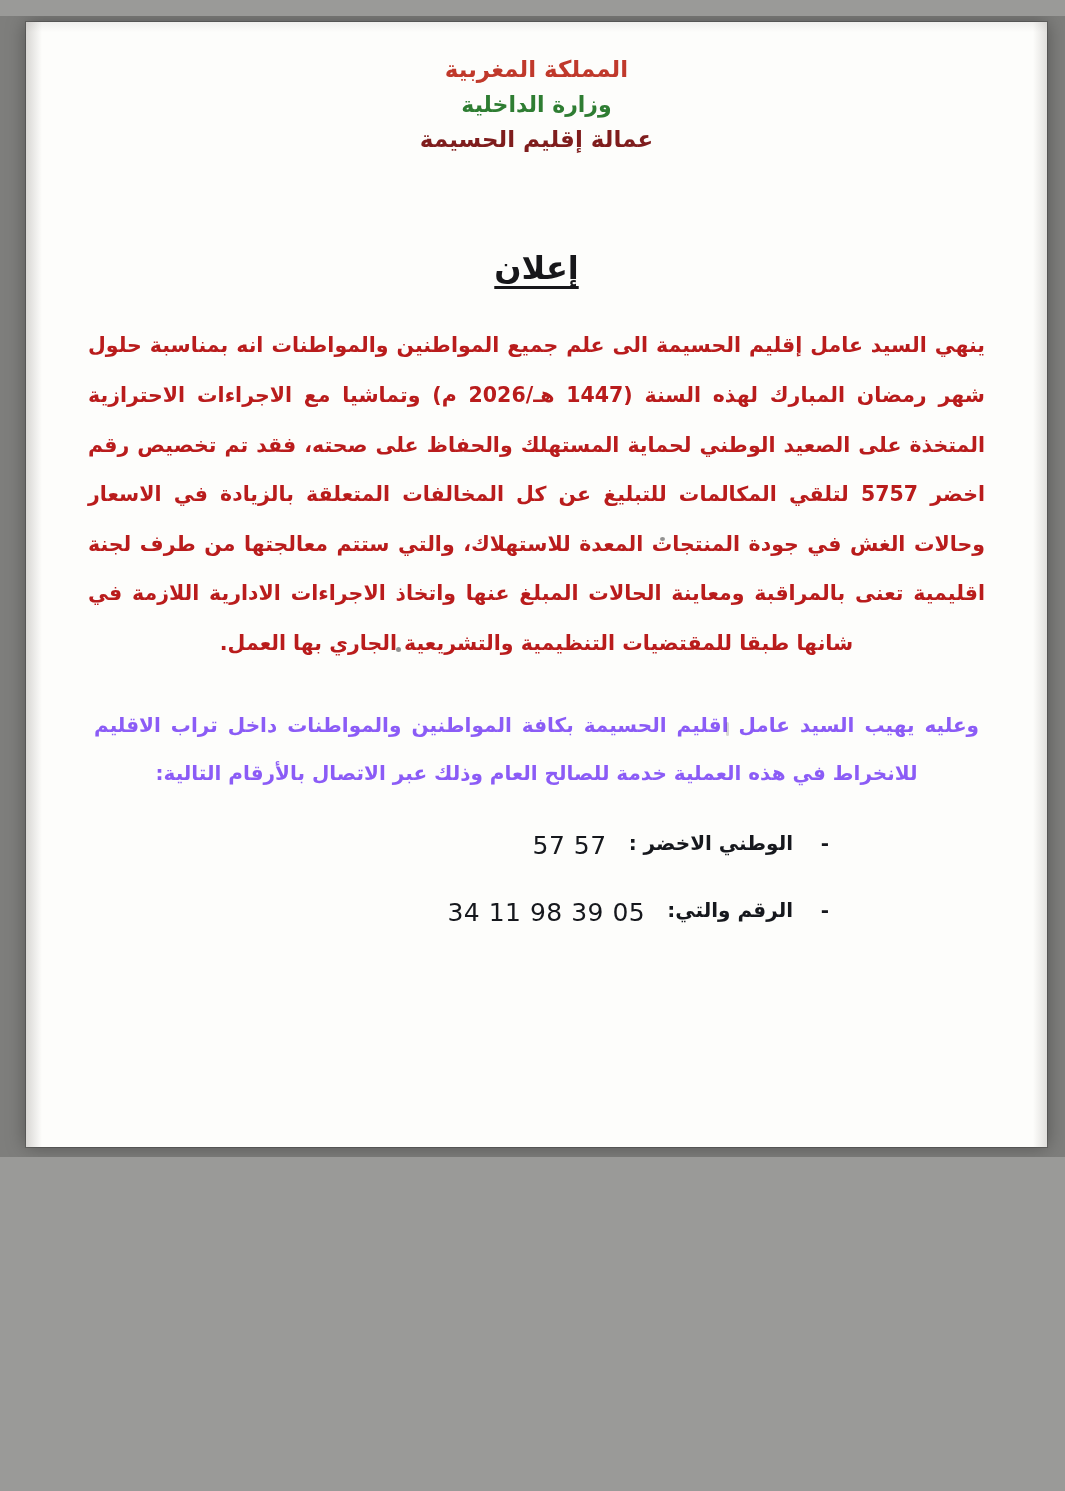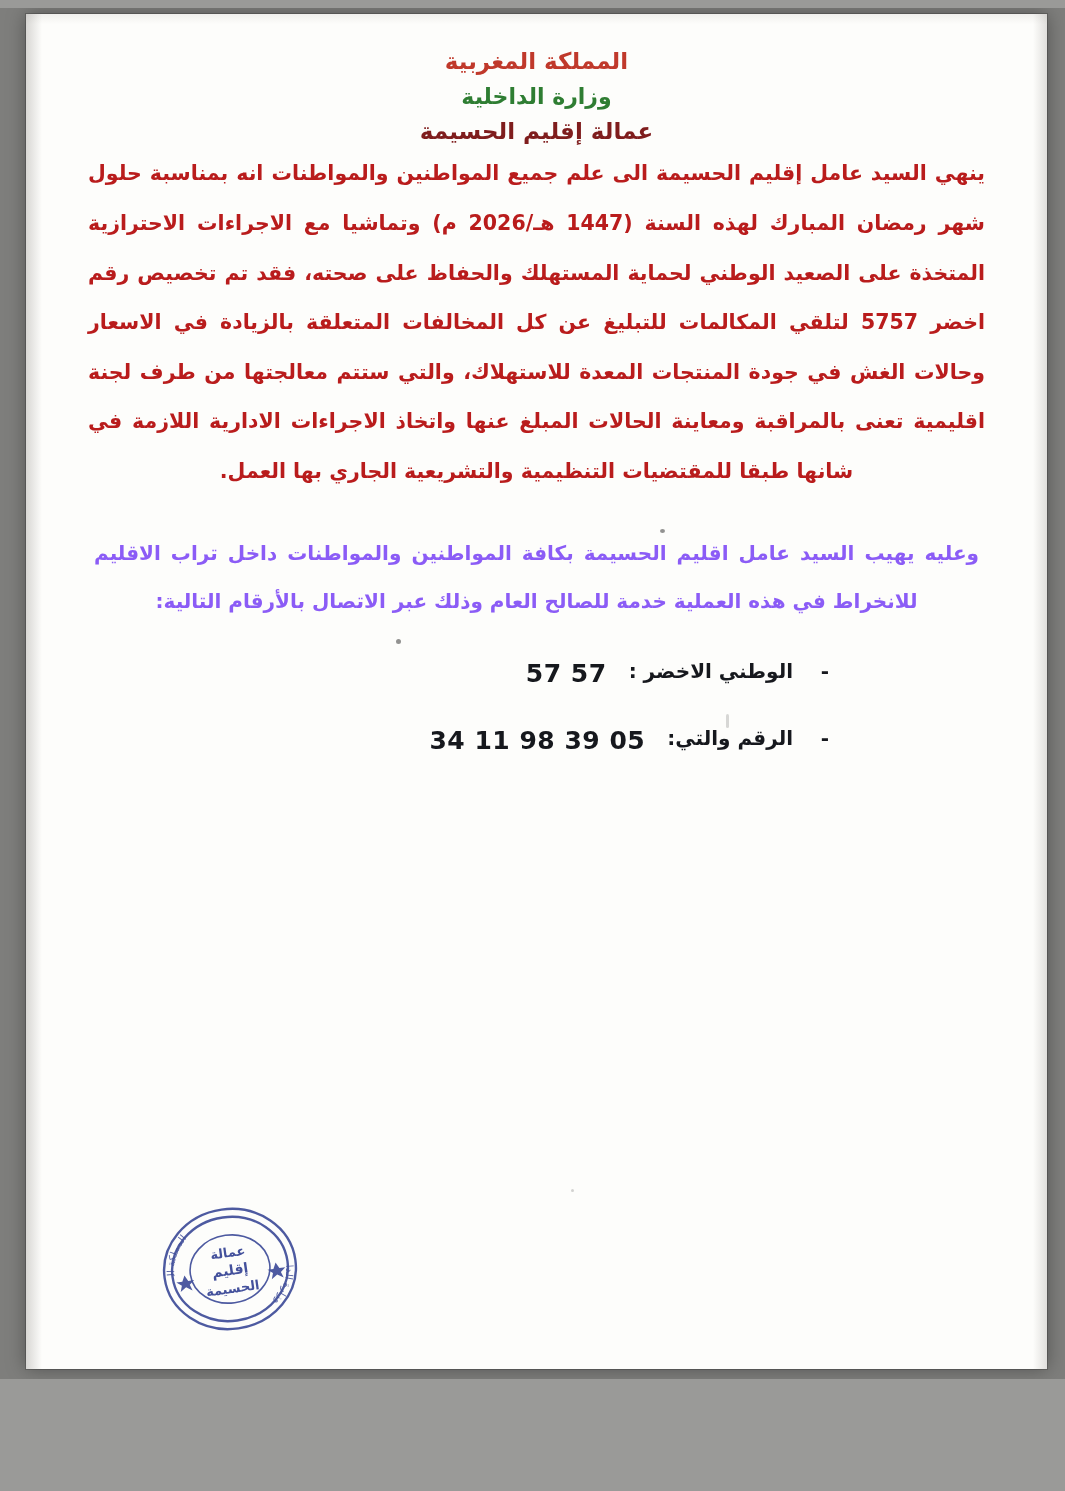--- a/index.html
+++ b/index.html
@@ -6,22 +6,22 @@
     margin: 0;
     padding: 0;
     background: #9a9a98;
   }
   body {
     font-family: "DejaVu Sans", "Liberation Sans", sans-serif;
   }
   .page {
     position: relative;
     width: 1065px;
-    height: 1371px;
-    margin: 8px auto;
+    height: 1141px;
+    margin: 16px auto;
     background: #7e7e7c;
     overflow: hidden;
   }
   
   .sheet {
     position: absolute;
     top: 6px;
     left: 26px;
     right: 18px;
     bottom: 10px;
@@ -109,21 +109,21 @@
     gap: 22px;
     padding-right: 10px;
   }
   .dash {
     display: inline-block;
     width: 14px;
   }
   .contact-label { white-space: nowrap; }
   .contact-value {
     font-size: 25px;
-    font-weight: 700;
+    font-weight: 400;
     letter-spacing: 0.5px;
   }
   
   .stamp {
     position: absolute;
     left: 128px;
     top: 1185px;
     width: 152px;
     height: 140px;
     transform: rotate(-8deg);
@@ -151,20 +151,23 @@
   <div class="sheet">
 
     <div class="content">
 
       <div>
         <div class="hdr hdr-1">المملكة المغربية</div>
         <div class="hdr hdr-2">وزارة الداخلية</div>
         <div class="hdr hdr-3">عمالة إقليم الحسيمة</div>
       </div>
 
+      <div class="title-wrap">
+        <span class="title">إعلان</span>
+      </div>
 
       <div class="body-text">ينهي السيد عامل إقليم الحسيمة الى علم جميع المواطنين والمواطنات انه بمناسبة حلول شهر رمضان المبارك لهذه السنة (1447 هـ/2026 م) وتماشيا مع الاجراءات الاحترازية المتخذة على الصعيد الوطني لحماية المستهلك والحفاظ على صحته، فقد تم تخصيص رقم اخضر 5757 لتلقي المكالمات للتبليغ عن كل المخالفات المتعلقة بالزيادة في الاسعار وحالات الغش في جودة المنتجات المعدة للاستهلاك، والتي ستتم معالجتها من طرف لجنة اقليمية تعنى بالمراقبة ومعاينة الحالات المبلغ عنها واتخاذ الاجراءات الادارية اللازمة في شانها طبقا للمقتضيات التنظيمية والتشريعية الجاري بها العمل.</div>
 
       <div class="para-2">وعليه يهيب السيد عامل اقليم الحسيمة بكافة المواطنين والمواطنات داخل تراب الاقليم للانخراط في هذه العملية خدمة للصالح العام وذلك عبر الاتصال بالأرقام التالية:</div>
 
       <div class="contact-list">
         <div class="contact-item">
           <span class="dash">-</span>
           <span class="contact-label">الوطني الاخضر :</span>
           <span class="contact-value">57 57</span>

